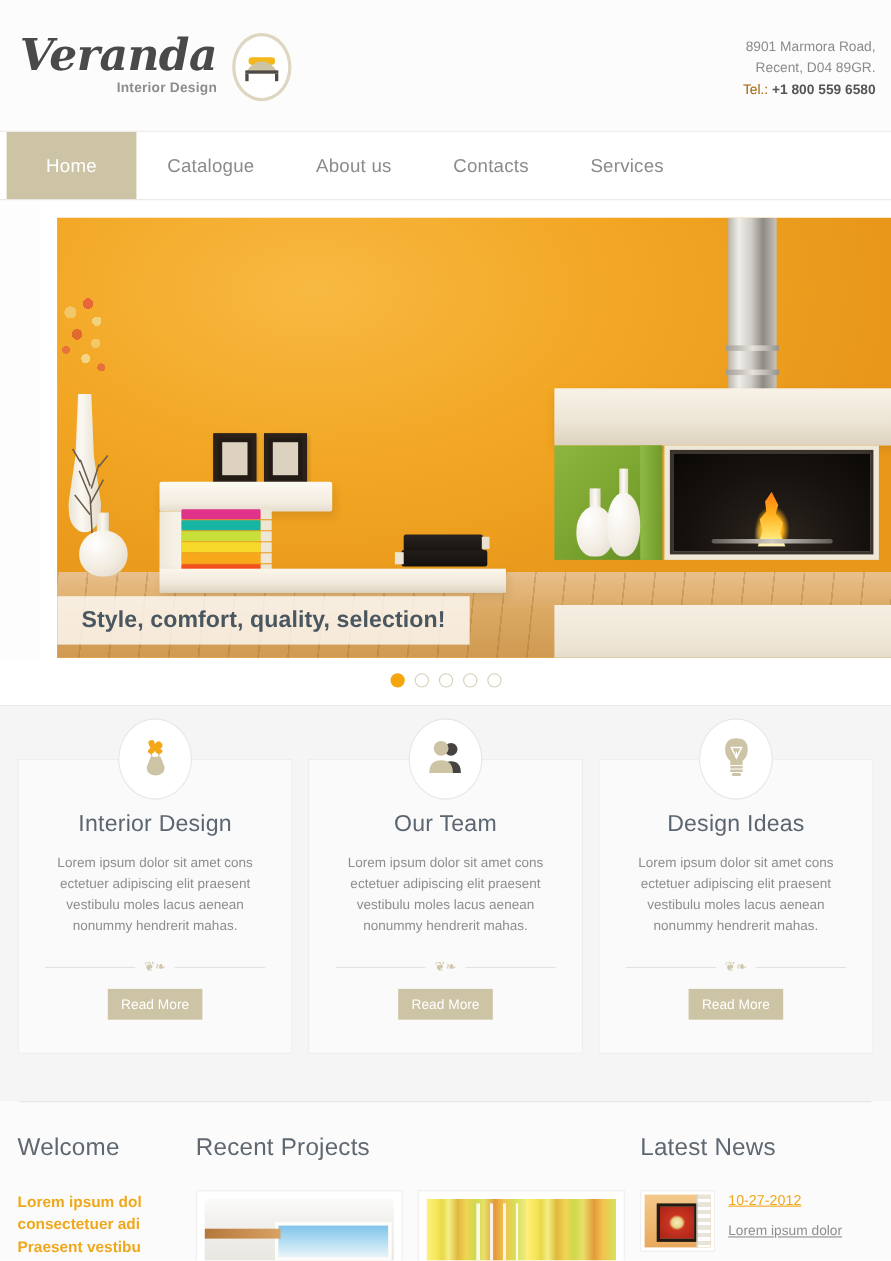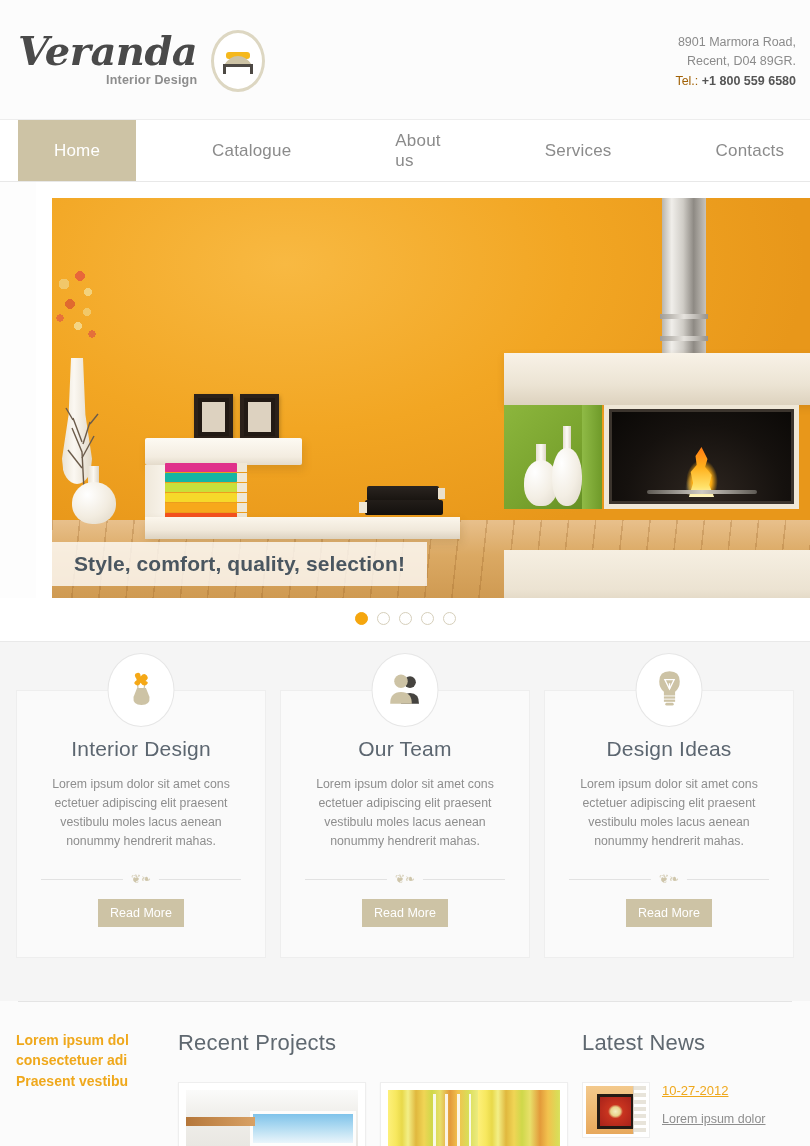--- a/index.html
+++ b/index.html
@@ -65,22 +65,21 @@
   .contact .phone-num { color: #555555; font-weight: bold; }
 
   
   .nav {
     position: relative;
     height: 62px;
     background: #ffffff;
     border-bottom: 1px solid #e8e8e8;
     display: flex;
     align-items: stretch;
-    padding-left: 18px;
-    gap: 48px;
+    padding-left: 6px;
   }
   .nav-item {
     display: flex; align-items: center; justify-content: center;
     padding: 0 28px;
     font-size: 17px;
     color: #8b8b8b;
     cursor: pointer;
     letter-spacing: 0.2px;
   }
   .nav-item.active {
@@ -474,22 +473,22 @@
       <div>8901 Marmora Road,</div>
       <div>Recent, D04 89GR.</div>
       <div><span class="phone-label">Tel.: </span><span class="phone-num">+1 800 559 6580</span></div>
     </div>
   </div>
 
   <div class="nav">
     <div class="nav-item active">Home</div>
     <div class="nav-item">Catalogue</div>
     <div class="nav-item">About us</div>
+    <div class="nav-item">Contacts</div>
     <div class="nav-item">Services</div>
-    <div class="nav-item">Contacts</div>
   </div>
 
   <div class="hero-zone">
     <div class="hero">
       <div class="hero-wall"></div>
       <div class="hero-floor"></div>
       <div class="floor-planks"></div>
 
       <div class="flowers"></div>
       <div class="vase-tall"></div>
@@ -638,20 +637,21 @@
       </div>
 
     </div>
   </div>
 
   <div class="bottom">
     <div class="bottom-rule"></div>
     <div class="bottom-cols">
 
       <div class="col-welcome">
+        <div class="col-title">Welcome</div>
         <div class="welcome-lead">Lorem ipsum dol consectetuer adi Praesent vestibu</div>
       </div>
 
       <div class="col-projects">
         <div class="col-title">Recent Projects</div>
         <div class="projects-row">
           <div class="proj-thumb">
             <div class="proj-img room"></div>
           </div>
           <div class="proj-thumb">

